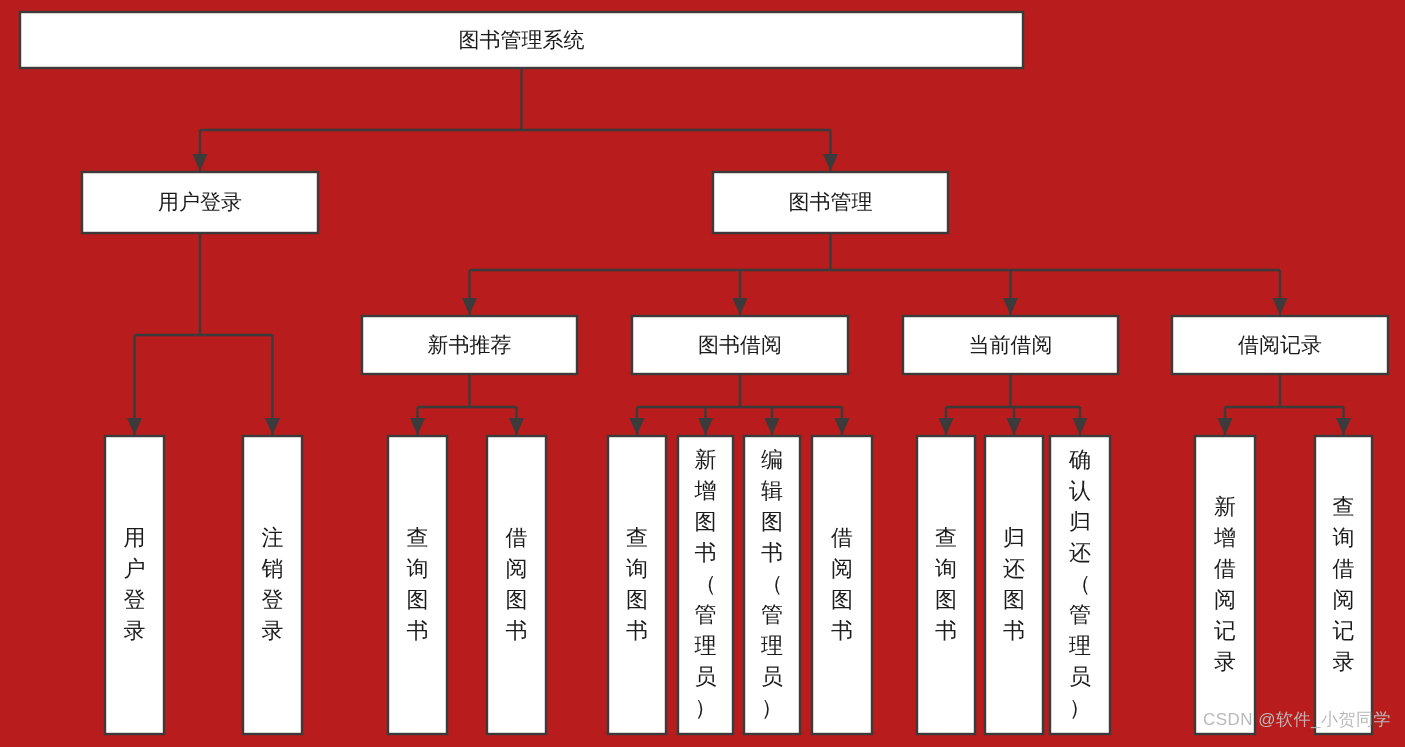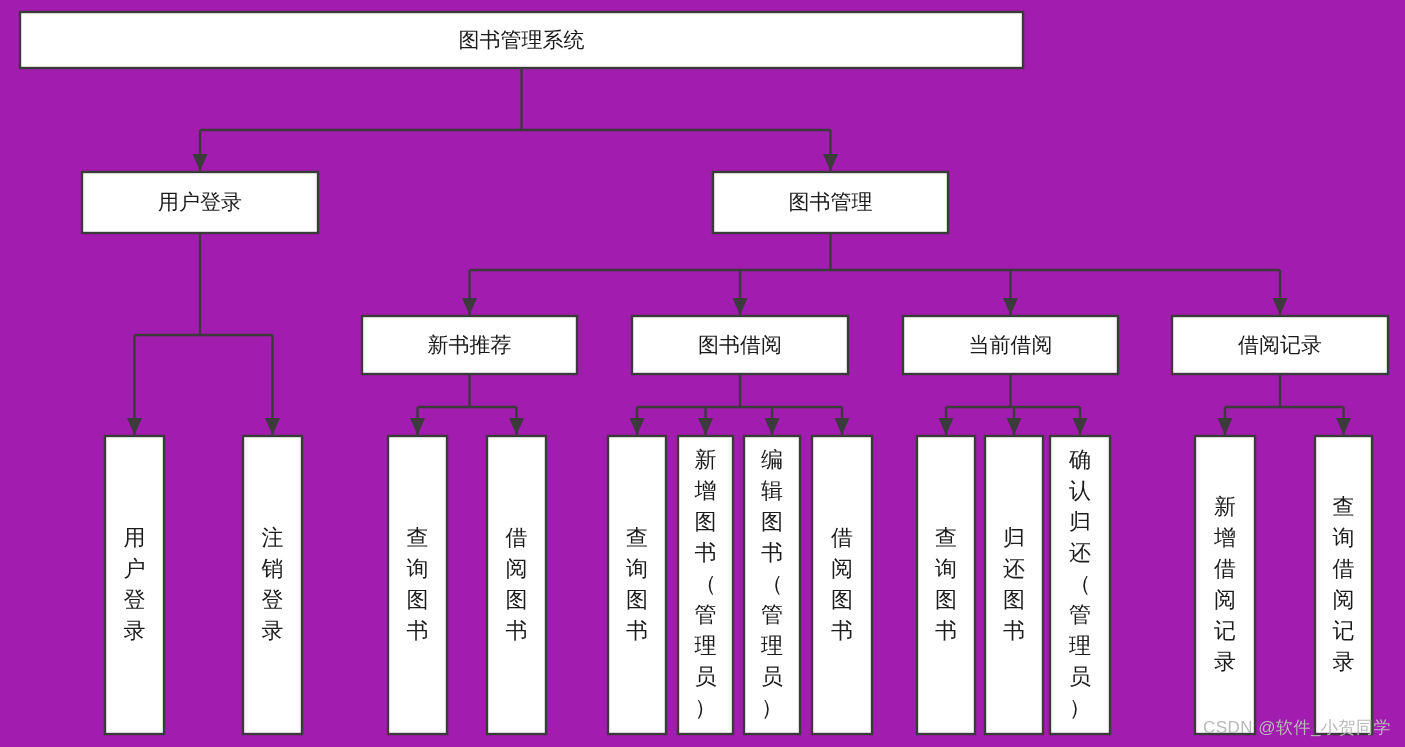--- a/index.html
+++ b/index.html
@@ -7,21 +7,21 @@
     padding: 0;
     background: #ffffff;
   }
   body {
     font-family: "Liberation Sans", "DejaVu Sans", sans-serif;
   }
   #diagram-root {
     position: relative;
     width: 1405px;
     height: 747px;
-    background: #a21caf;
+    background: #b91c1c;
     overflow: hidden;
   }
   svg#flow {
     position: absolute;
     left: 0;
     top: 0;
     width: 1405px;
     height: 747px;
     display: block;
   }
@@ -52,21 +52,21 @@
     font-family: "Liberation Sans", "DejaVu Sans", sans-serif;
     font-size: 22px;
     fill: #1b1b1b;
     text-anchor: middle;
     dominant-baseline: middle;
     white-space: pre;
   }
   .watermark {
     position: absolute;
     right: 14px;
-    bottom: 8px;
+    bottom: 16px;
     font-family: "Liberation Sans", "DejaVu Sans", sans-serif;
     font-size: 17px;
     color: #b9b9b9;
     letter-spacing: 0.5px;
     user-select: none;
     pointer-events: none;
   }
 </style>
 </head>
 <body>

